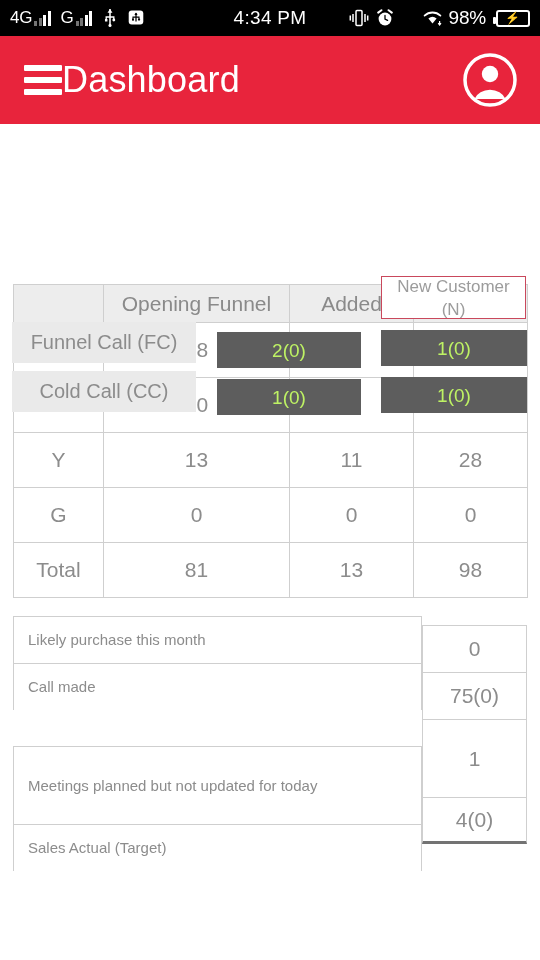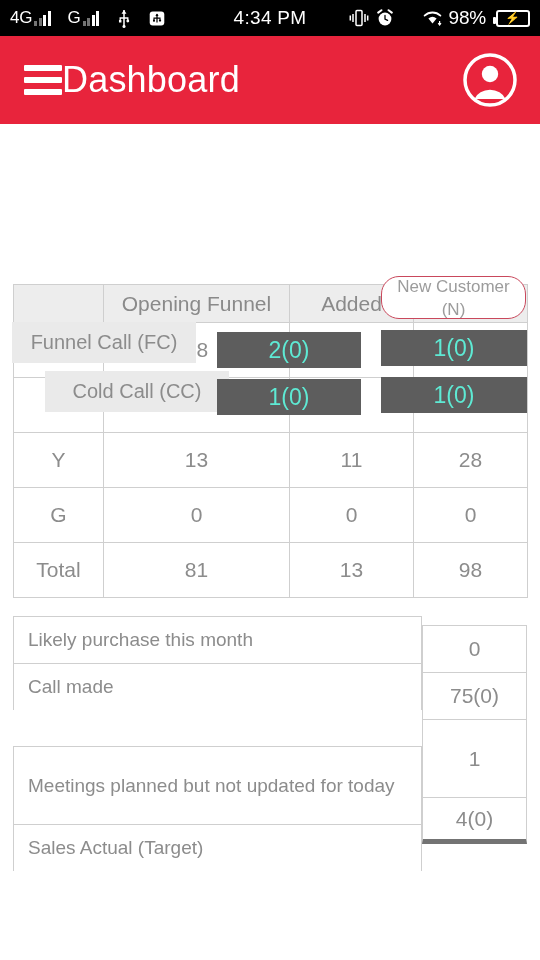--- a/index.html
+++ b/index.html
@@ -15,21 +15,21 @@
   .statusbar {
     height: 36px;
     background: #000000;
     color: #ffffff;
     display: flex;
     align-items: center;
     padding: 0 10px;
     font-size: 17px;
     position: relative;
   }
-  .sb-left { display: flex; align-items: center; gap: 17px; }
+  .sb-left { display: flex; align-items: flex-start; gap: 10px; }
   .sb-right {
     display: flex; align-items: center; gap: 7px;
     position: absolute; right: 10px; top: 0; height: 36px;
   }
   .sb-clock {
     position: absolute; left: 0; right: 0; top: 0; height: 36px;
     display: flex; align-items: center; justify-content: center;
     font-size: 19px; letter-spacing: .3px;
   }
   .net-label { font-size: 17px; font-weight: 400; letter-spacing: -.3px; }
@@ -97,22 +97,22 @@
     font-size: 17px;
     padding: 2px 4px;
   }
   .chip.rowlabel {
     background: #eaeaea;
     color: #8c8c8c;
     font-size: 20px;
   }
   .chip.val {
     background: #5d5d5d;
-    color: #5eead4;
-    font-size: 23px;
+    color: #bef264;
+    font-size: 19px;
   }
 
   
   .ftable {
     margin: 0 13px;
     border-collapse: collapse;
     width: 514px;
     table-layout: fixed;
   }
   .ftable th, .ftable td {
@@ -140,41 +140,41 @@
     position: relative;
   }
   .sum-row { display: flex; align-items: stretch; }
   .sum-label {
     width: 409px;
     border: 1px solid #cfcfcf;
     border-bottom: none;
     display: flex;
     align-items: center;
     padding: 10px 14px;
-    font-size: 19px;
+    font-size: 15px;
     color: #8c8c8c;
     line-height: 30px;
   }
   .sum-row:last-child .sum-label { border-bottom: 1px solid #cfcfcf; }
   .sum-vals {
     position: absolute;
     right: 0;
     top: 9px;
     width: 105px;
   }
   .sum-val {
     border: 1px solid #cfcfcf;
     border-bottom: none;
     display: flex;
     align-items: center;
     justify-content: center;
     font-size: 21px;
     color: #8c8c8c;
   }
-  .sum-val:last-child { border-bottom: 5px solid #737373; }
+  .sum-val:last-child { border-bottom: 3px solid #737373; }
 </style>
 </head>
 <body>
 
 <div class="statusbar">
   <div class="sb-left">
     <div class="sig-group">
       <span class="net-label">4G</span>
       <span class="bars dim">
           <i></i>
@@ -247,24 +247,24 @@
   </div>
   <div class="app-title">Dashboard</div>
   <svg class="avatar" width="56" height="56" viewBox="0 0 56 56">
     <circle cx="28" cy="28" r="25" stroke="#ffffff" stroke-width="3.5" fill="none"></circle>
     <circle cx="28" cy="22" r="8.2" fill="#ffffff"></circle>
     <path d="M12.5 47 A16.5 14 0 0 1 43.5 47 Z" fill="#ffffff"></path>
   </svg>
 </div>
 
 <div class="calls">
-  <div class="chip hdr" style="left:381px; top:152px; width:145px; height:43px;border-radius:18px;">New Customer (N)</div>
+  <div class="chip hdr" style="left:381px; top:152px; width:145px; height:43px;">New Customer (N)</div>
 
   <div class="chip rowlabel" style="left:12px; top:198px; width:184px; height:41px;">Funnel Call (FC)</div>
-  <div class="chip rowlabel" style="left:12px; top:247px; width:184px; height:41px;margin-left:33px;">Cold Call (CC)</div>
+  <div class="chip rowlabel" style="left:12px; top:247px; width:184px; height:41px;">Cold Call (CC)</div>
 
   <div class="chip val" style="left:217px; top:208px; width:144px; height:36px;">2(0)</div>
   <div class="chip val" style="left:381px; top:206px; width:146px; height:36px;">1(0)</div>
   <div class="chip val" style="left:217px; top:255px; width:144px; height:36px;">1(0)</div>
   <div class="chip val" style="left:381px; top:253px; width:146px; height:36px;">1(0)</div>
 </div>
 
 <table class="ftable">
   <colgroup>
       <col class="c0">

